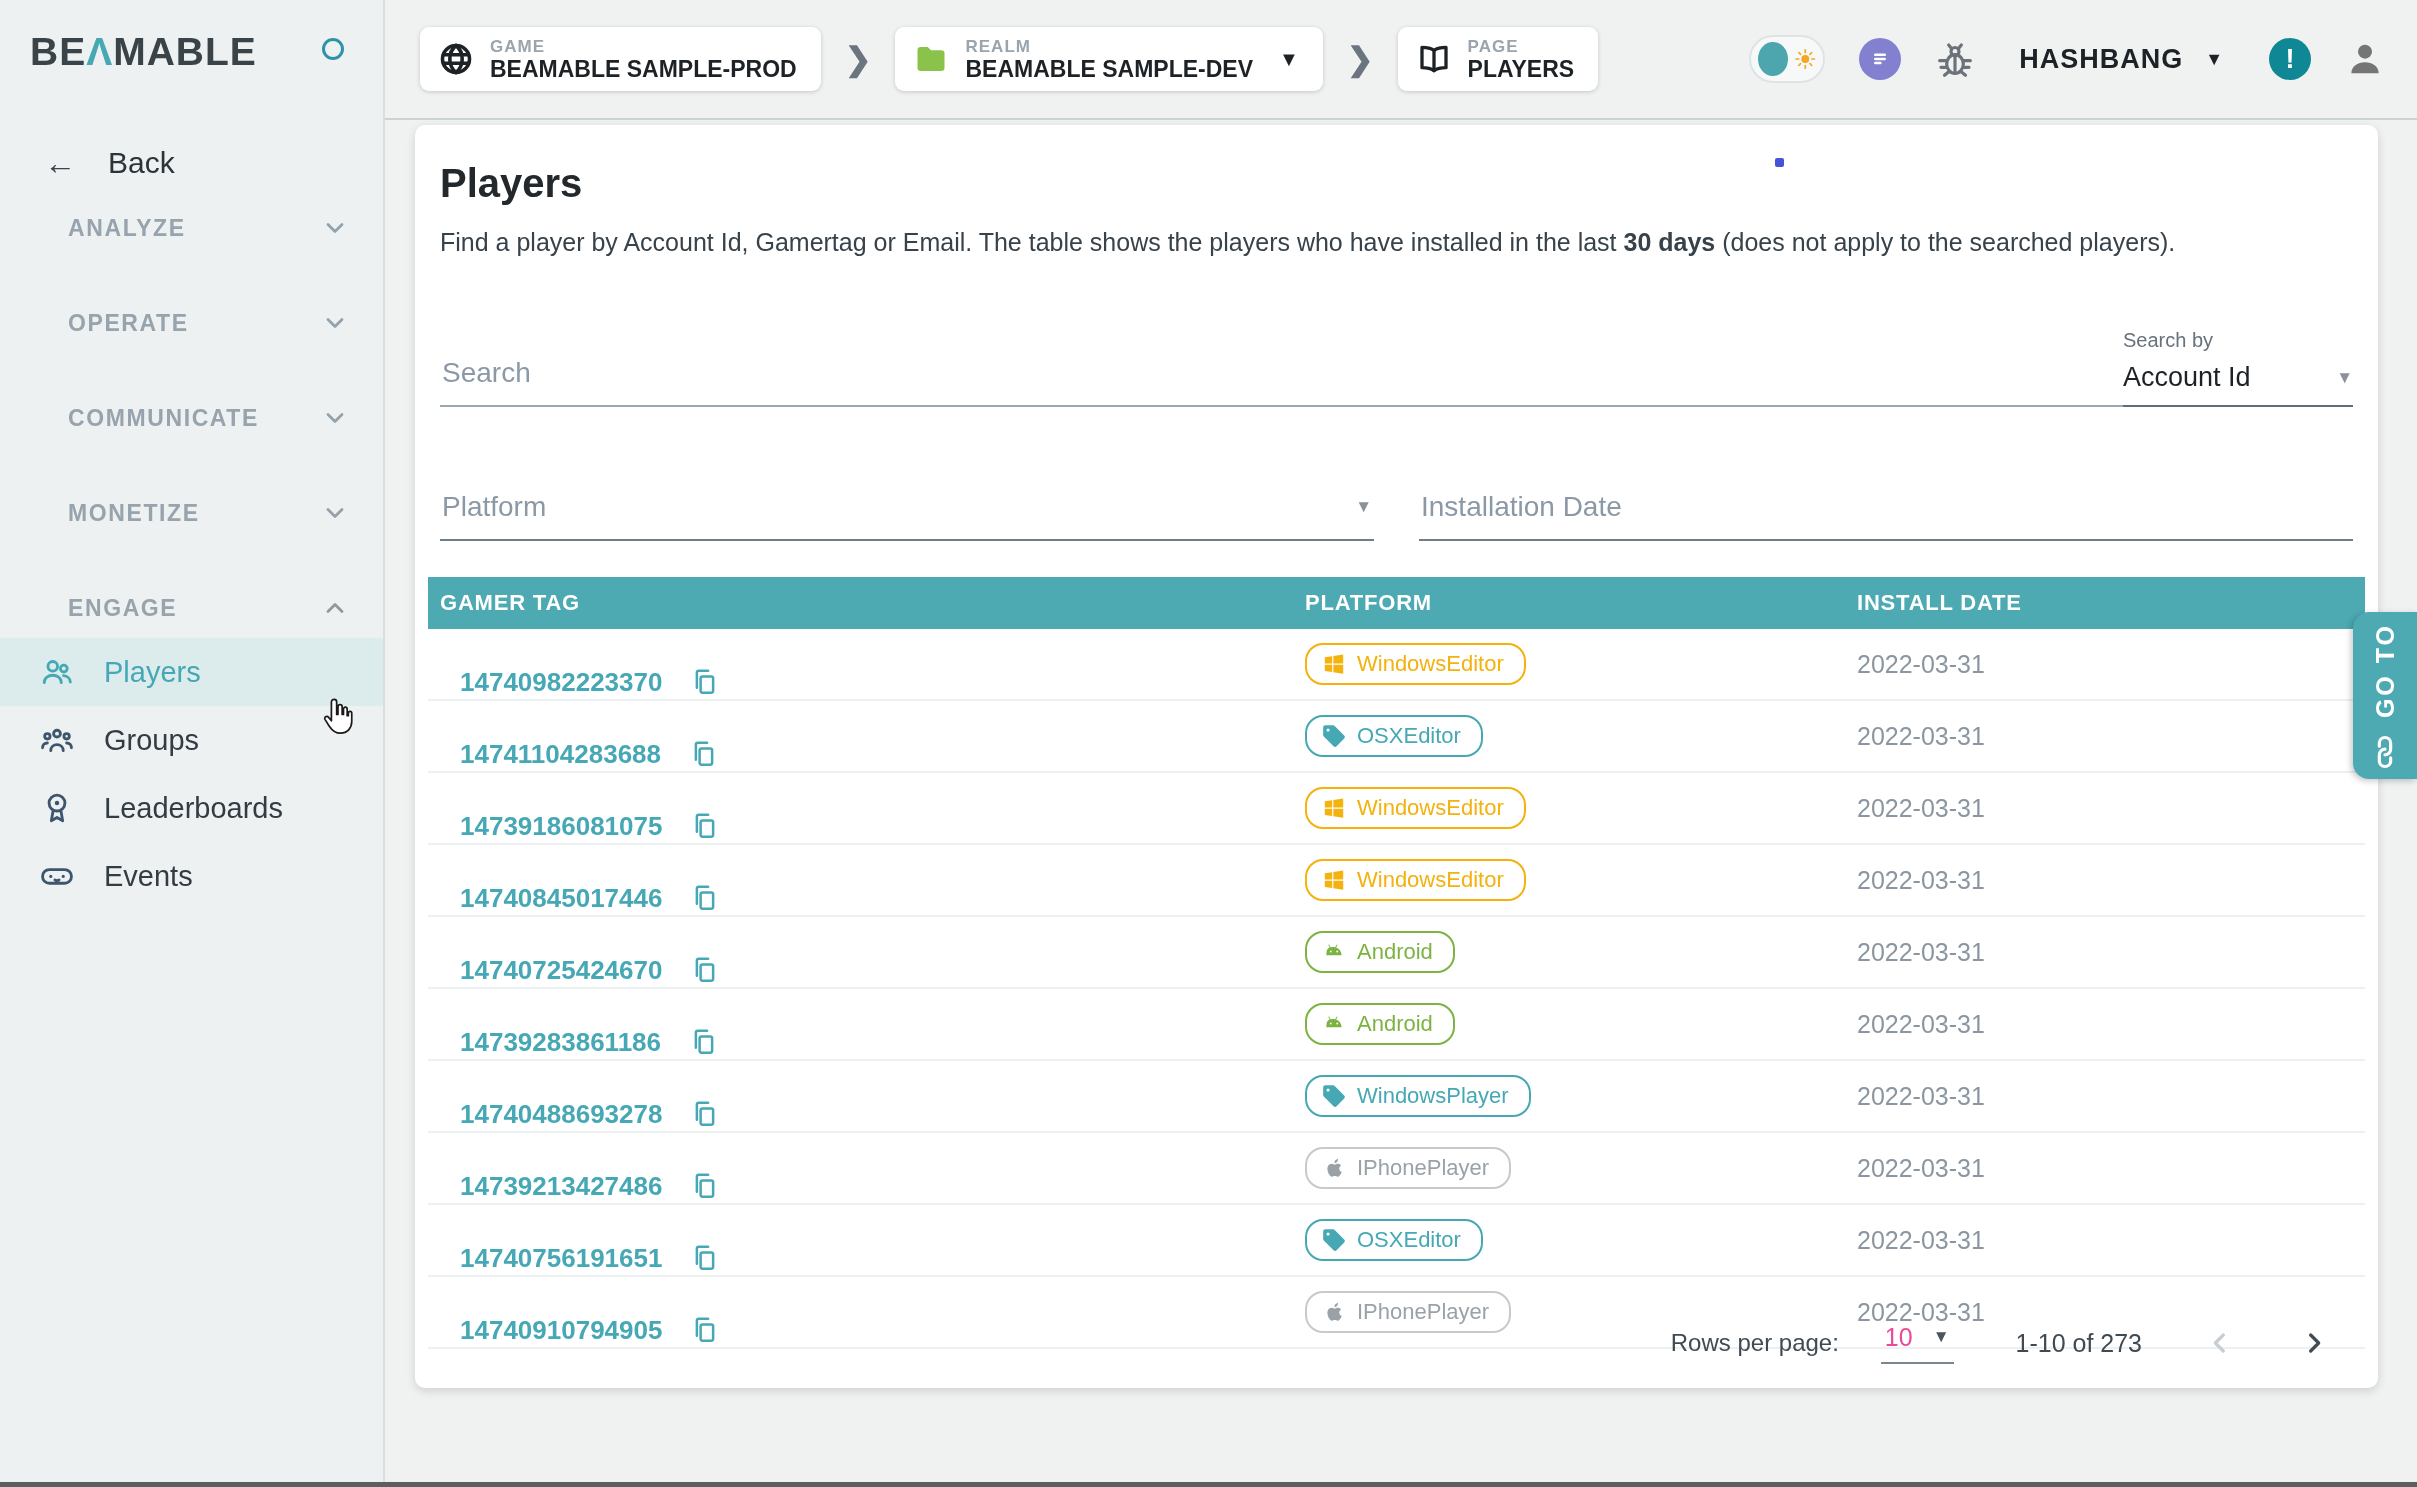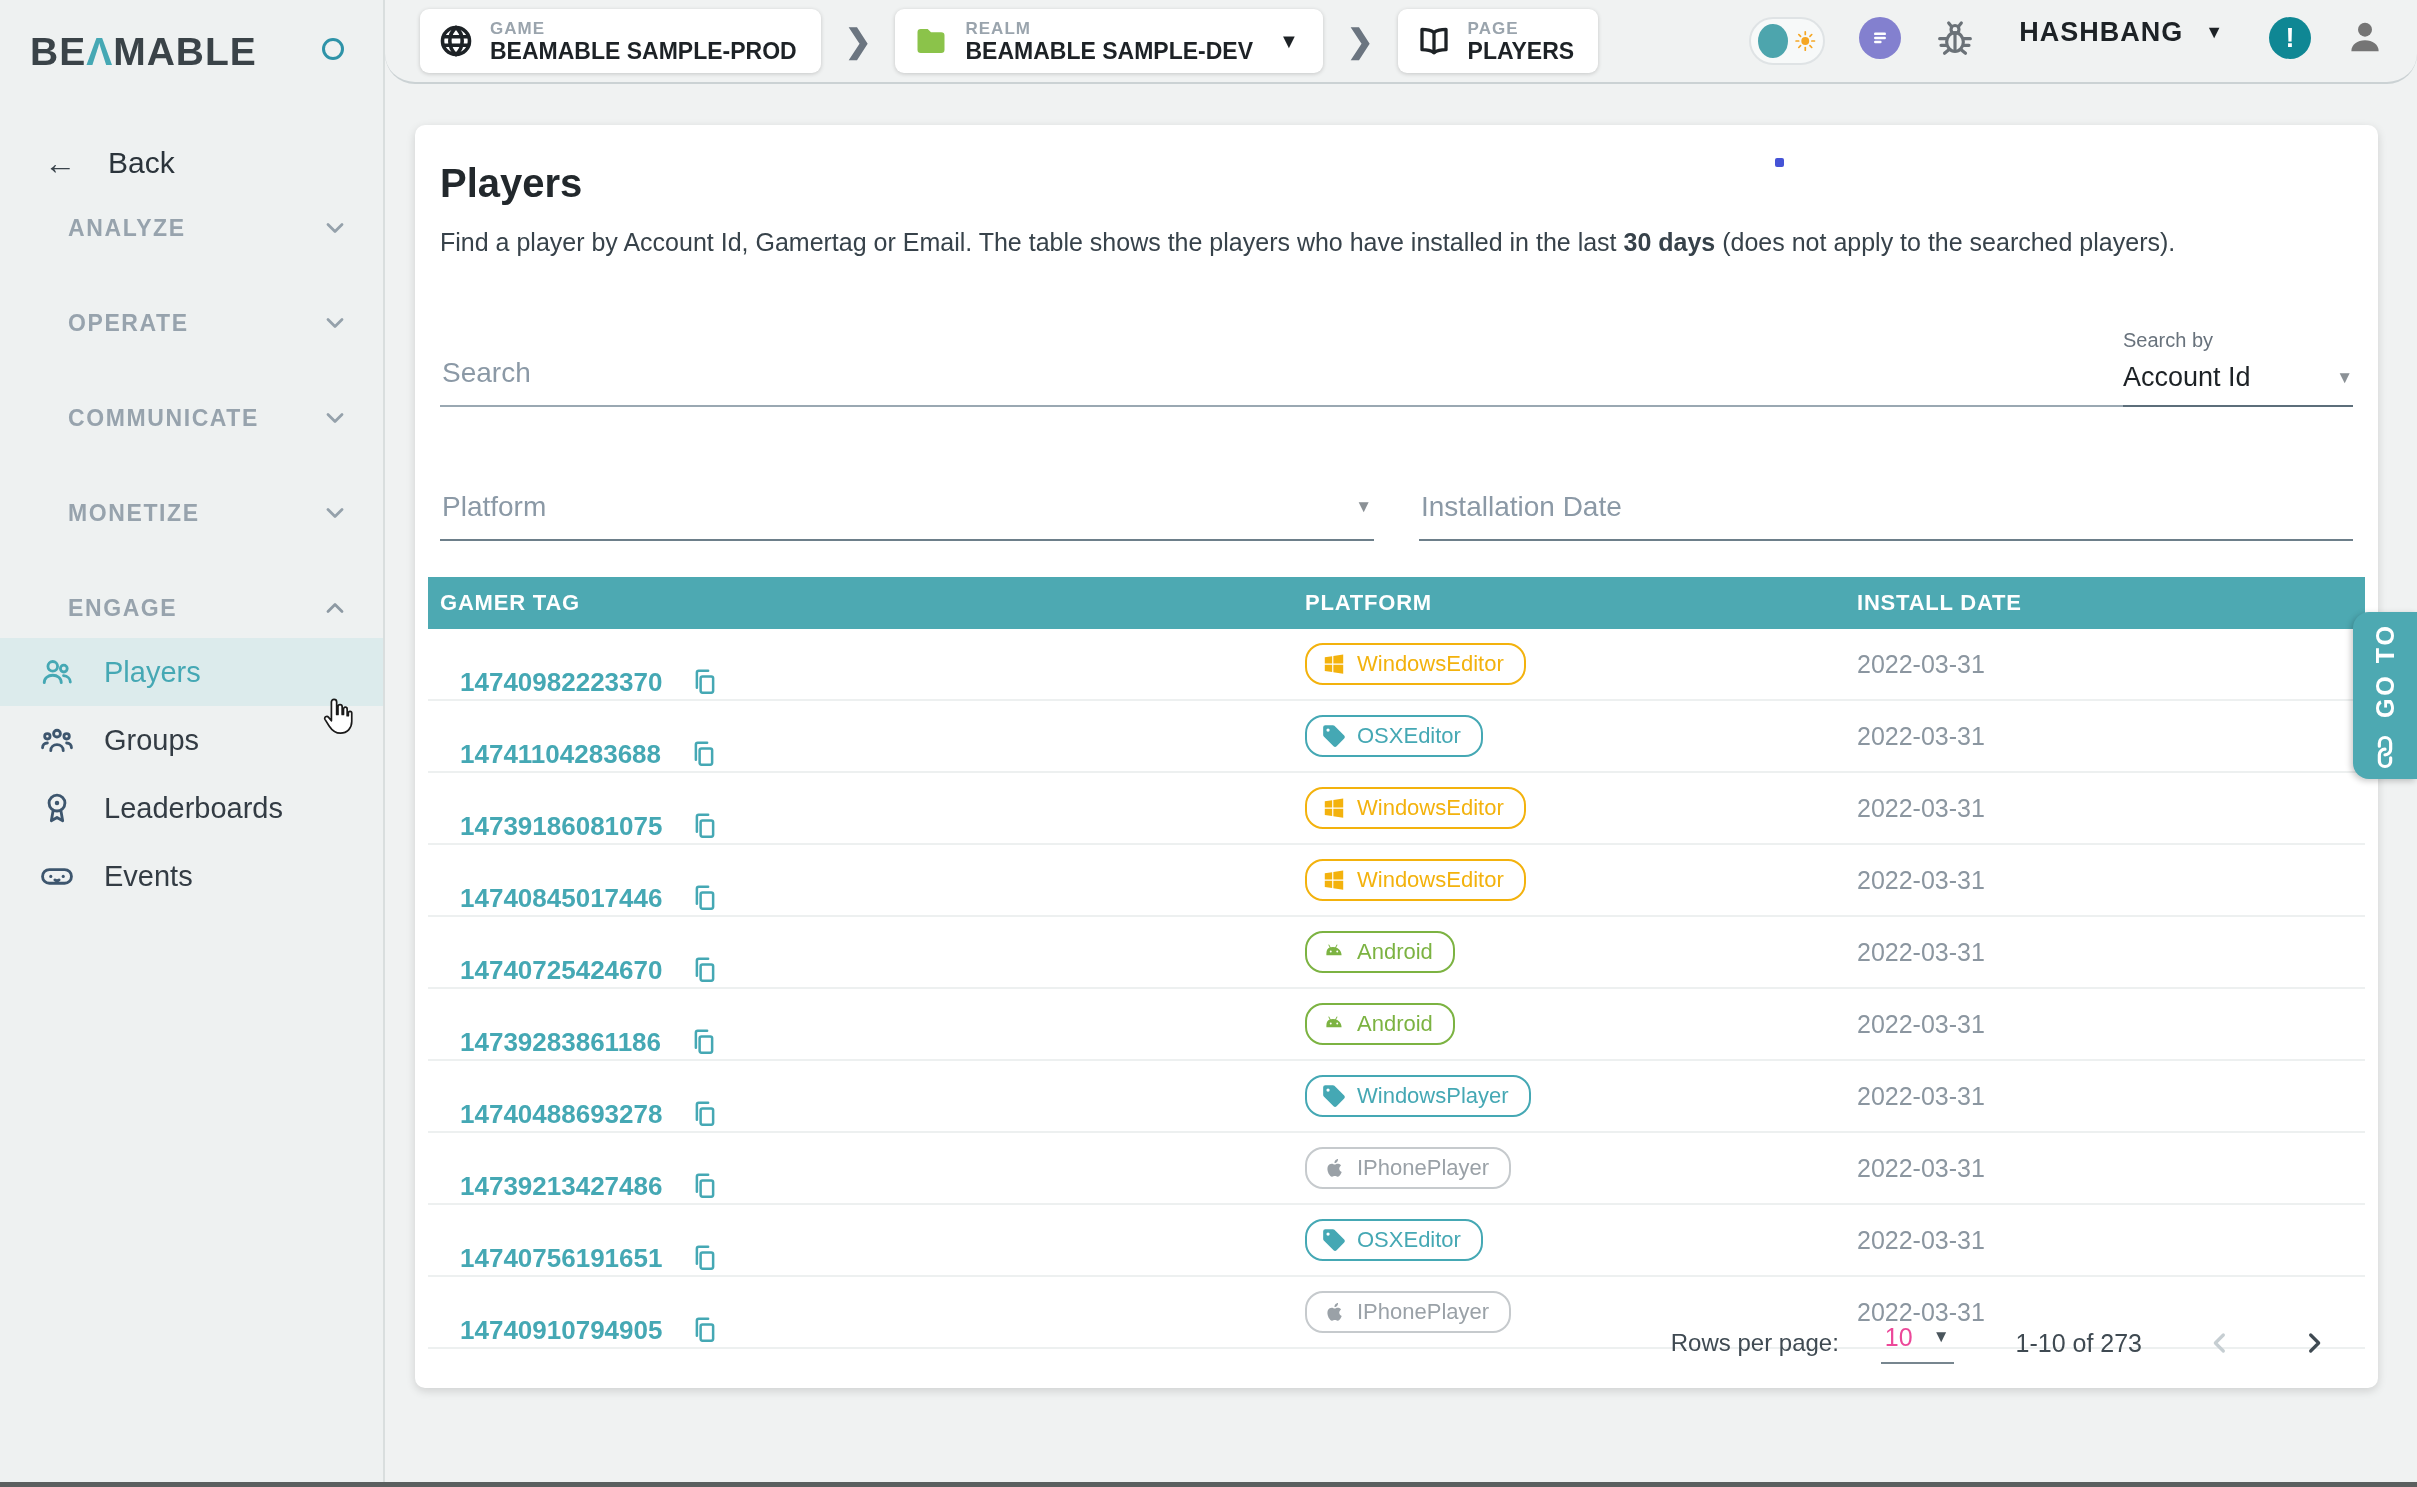--- a/index.html
+++ b/index.html
@@ -25,36 +25,36 @@
   .nav { margin-top: 22px; }
   .nav-section { display: flex; align-items: center; justify-content: space-between; height: 40px; padding: 0 34px 0 36px; margin-bottom: 55px; cursor: pointer; }
   .nav-section-label { font-size: 23px; font-weight: 600; letter-spacing: 1.6px; color: #97a3ad; margin-left: 32px; }
   .nav-section .chev { width: 28px; height: 28px; }
   .nav-section.expanded { margin-bottom: 10px; }
   .nav-item { display: flex; align-items: center; gap: 30px; height: 68px; padding-left: 40px; font-size: 29px; color: #333c44; cursor: pointer; }
   .nav-item .nav-ic { width: 34px; height: 34px; flex: 0 0 34px; }
   .nav-item.selected { background: #dcebec; color: #45a8b4; }
   
   .topbar {
-    position: absolute; left: 385px; top: 0; right: 0; height: 84px;
+    position: absolute; left: 385px; top: 0; right: 0; height: 120px;
     border-bottom: 2px solid #cbd2d4; background: #f0f2f2;
-    display: flex; align-items: center; border-radius: 30px;
+    display: flex; align-items: center;
   }
   .crumbs { display: flex; align-items: center; margin-left: 35px; gap: 20px; }
   .chip {
     background: #fff; border-radius: 9px; box-shadow: 0 1px 4px rgba(0,0,0,.18);
     height: 64px; display: flex; align-items: center; gap: 16px; padding: 0 24px 0 18px; cursor: pointer;
   }
   .chip-ic { width: 36px; height: 36px; }
   .chip-txt { display: flex; flex-direction: column; justify-content: center; }
   .chip-kind { font-size: 17px; font-weight: 700; letter-spacing: 1px; color: #9aa4ad; line-height: 19px; }
   .chip-val { font-size: 23px; font-weight: 700; color: #1d2226; line-height: 26px; white-space: nowrap; }
   .chip-caret { font-size: 20px; color: #1d2226; margin-left: 10px; }
   .crumb-sep { font-size: 32px; font-weight: 700; color: #6b7580; padding: 0 4px; }
-  .top-right { margin-left: auto; display: flex; align-items: flex-start; gap: 34px; padding-right: 32px; }
+  .top-right { margin-left: auto; display: flex; align-items: center; gap: 34px; padding-right: 32px; }
   .theme-toggle { width: 76px; height: 48px; border: 2px solid #dfe3e5; border-radius: 999px; background: #f7f9f9; display: flex; align-items: center; padding: 0 7px; gap: 6px; cursor: pointer; }
   .theme-knob { width: 34px; height: 34px; border-radius: 50%; background: #4da5ad; }
   .round-menu { width: 42px; height: 42px; border-radius: 50%; background: #8380cf; display: flex; align-items: center; justify-content: center; cursor: pointer; }
   .bug-wrap { width: 40px; height: 40px; cursor: pointer; }
   .account { display: flex; align-items: center; gap: 22px; cursor: pointer; margin-left: 10px; }
   .account-name { font-size: 27px; font-weight: 700; letter-spacing: 1px; color: #1d2226; }
   .account-caret { font-size: 18px; color: #1d2226; }
   .alert-circle { width: 42px; height: 42px; border-radius: 50%; background: #0f8794; color: #fff; font-size: 27px; font-weight: 800; display: flex; align-items: center; justify-content: center; cursor: pointer; margin-left: 12px; }
   .avatar-wrap { width: 40px; height: 40px; cursor: pointer; }
   

